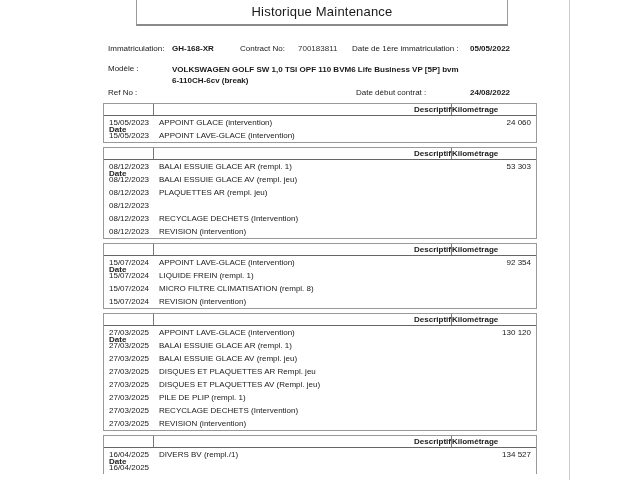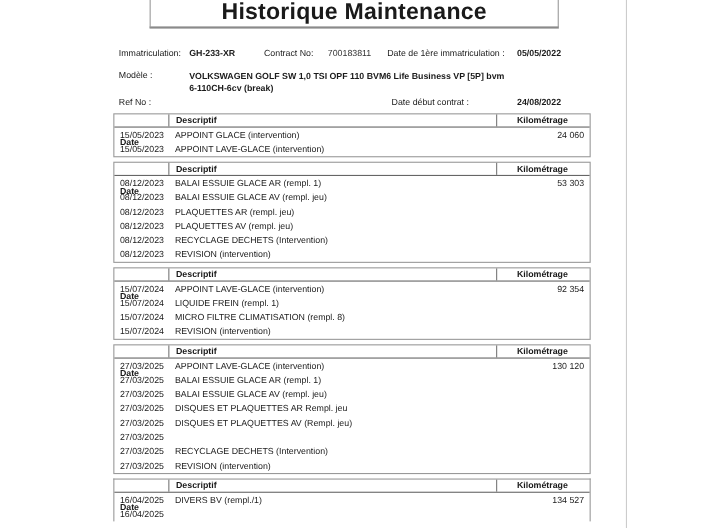--- a/index.html
+++ b/index.html
@@ -6,51 +6,51 @@
   body{
     width:640px;height:480px;overflow:hidden;background:#ffffff;
     font-family:"Liberation Sans", sans-serif;color:#1a1a1a;position:relative;
   }
   .page-edge-line{position:absolute;left:569px;top:0;width:1px;height:480px;background:#cccccc;}
   .title-box{
     position:absolute;left:136px;top:-3px;width:370px;height:26px;
     border:1px solid #9a9a9a;border-bottom:2px solid #8a8a8a;background:#ffffff;
     display:flex;align-items:center;justify-content:center;
   }
-  .title-box span{font-size:21px;font-weight:bold;letter-spacing:0.2px;}
+  .title-box span{font-size:13px;font-weight:normal;letter-spacing:0.2px;}
   .meta{position:absolute;left:0;top:0;width:640px;font-size:8px;}
   .meta .lbl{position:absolute;white-space:nowrap;}
   .meta .val{position:absolute;white-space:nowrap;font-weight:bold;}
   .meta .val.normal{font-weight:normal;color:#333;}
   .model-val{position:absolute;left:172px;top:64px;width:340px;font-weight:bold;line-height:11px;}
   #tables{position:absolute;left:103px;top:103px;width:434px;}
   .tblock{border:1px solid #999999;margin-bottom:4px;background:#fff;}
   .tblock.last{border-bottom:none;}
   .thead{display:flex;height:11px;line-height:11px;font-weight:bold;font-size:8px;
     border-bottom:1px solid #666;}
   .thead .c1{width:49px;padding-left:5px;box-sizing:border-box;margin-top:20px;}
-  .thead .c2{width:298px;padding-left:6px;box-sizing:border-box;border-left:1px solid #777;}
-  .thead .c3{flex:1;padding-left:18px;box-sizing:border-box;border-left:1px solid #777;}
+  .thead .c2{width:298px;padding-left:6px;box-sizing:border-box;border-left:1px solid #777;text-align:right;}
+  .thead .c3{flex:1;padding-left:0;box-sizing:border-box;border-left:1px solid #777;}
   .trow{display:flex;height:13px;line-height:13px;font-size:8px;}
   .trow .c1{width:49px;padding-left:5px;box-sizing:border-box;white-space:nowrap;}
   .trow .c2{width:298px;padding-left:6px;box-sizing:border-box;white-space:nowrap;}
   .trow .c3{flex:1;text-align:right;padding-right:5px;box-sizing:border-box;white-space:nowrap;}
 </style>
 </head>
 <body>
 
 <div class="page-edge-line"></div>
 
 <div class="title-box">
   <span>Historique Maintenance</span>
 </div>
 
 <div class="meta">
   <span class="lbl" style="left:108px;top:44px">Immatriculation:</span>
-  <span class="val" style="left:172px;top:44px">GH-233-XR</span>
+  <span class="val" style="left:172px;top:44px">GH-168-XR</span>
   <span class="lbl" style="left:240px;top:44px">Contract No:</span>
   <span class="val normal" style="left:298px;top:44px">700183811</span>
   <span class="lbl" style="left:352px;top:44px">Date de 1ère immatriculation :</span>
   <span class="val" style="left:470px;top:44px">05/05/2022</span>
 
   <span class="lbl" style="left:108px;top:64px">Modèle :</span>
   <div class="model-val">
     <div>VOLKSWAGEN GOLF SW 1,0 TSI OPF 110 BVM6 Life Business VP [5P] bvm</div>
     <div>6-110CH-6cv (break)</div>
   </div>
@@ -94,21 +94,20 @@
         <div class="c2">BALAI ESSUIE GLACE AV (rempl. jeu)</div>
         <div class="c3"></div>
       </div>
       <div class="trow">
         <div class="c1">08/12/2023</div>
         <div class="c2">PLAQUETTES AR (rempl. jeu)</div>
         <div class="c3"></div>
       </div>
       <div class="trow">
         <div class="c1">08/12/2023</div>
-        <div class="c2">PLAQUETTES AV (rempl. jeu)</div>
         <div class="c3"></div>
       </div>
       <div class="trow">
         <div class="c1">08/12/2023</div>
         <div class="c2">RECYCLAGE DECHETS (Intervention)</div>
         <div class="c3"></div>
       </div>
       <div class="trow">
         <div class="c1">08/12/2023</div>
         <div class="c2">REVISION (intervention)</div>
@@ -168,20 +167,21 @@
         <div class="c2">DISQUES ET PLAQUETTES AR Rempl. jeu</div>
         <div class="c3"></div>
       </div>
       <div class="trow">
         <div class="c1">27/03/2025</div>
         <div class="c2">DISQUES ET PLAQUETTES AV (Rempl. jeu)</div>
         <div class="c3"></div>
       </div>
       <div class="trow">
         <div class="c1">27/03/2025</div>
+        <div class="c2">PILE DE PLIP (rempl. 1)</div>
         <div class="c3"></div>
       </div>
       <div class="trow">
         <div class="c1">27/03/2025</div>
         <div class="c2">RECYCLAGE DECHETS (Intervention)</div>
         <div class="c3"></div>
       </div>
       <div class="trow">
         <div class="c1">27/03/2025</div>
         <div class="c2">REVISION (intervention)</div>

